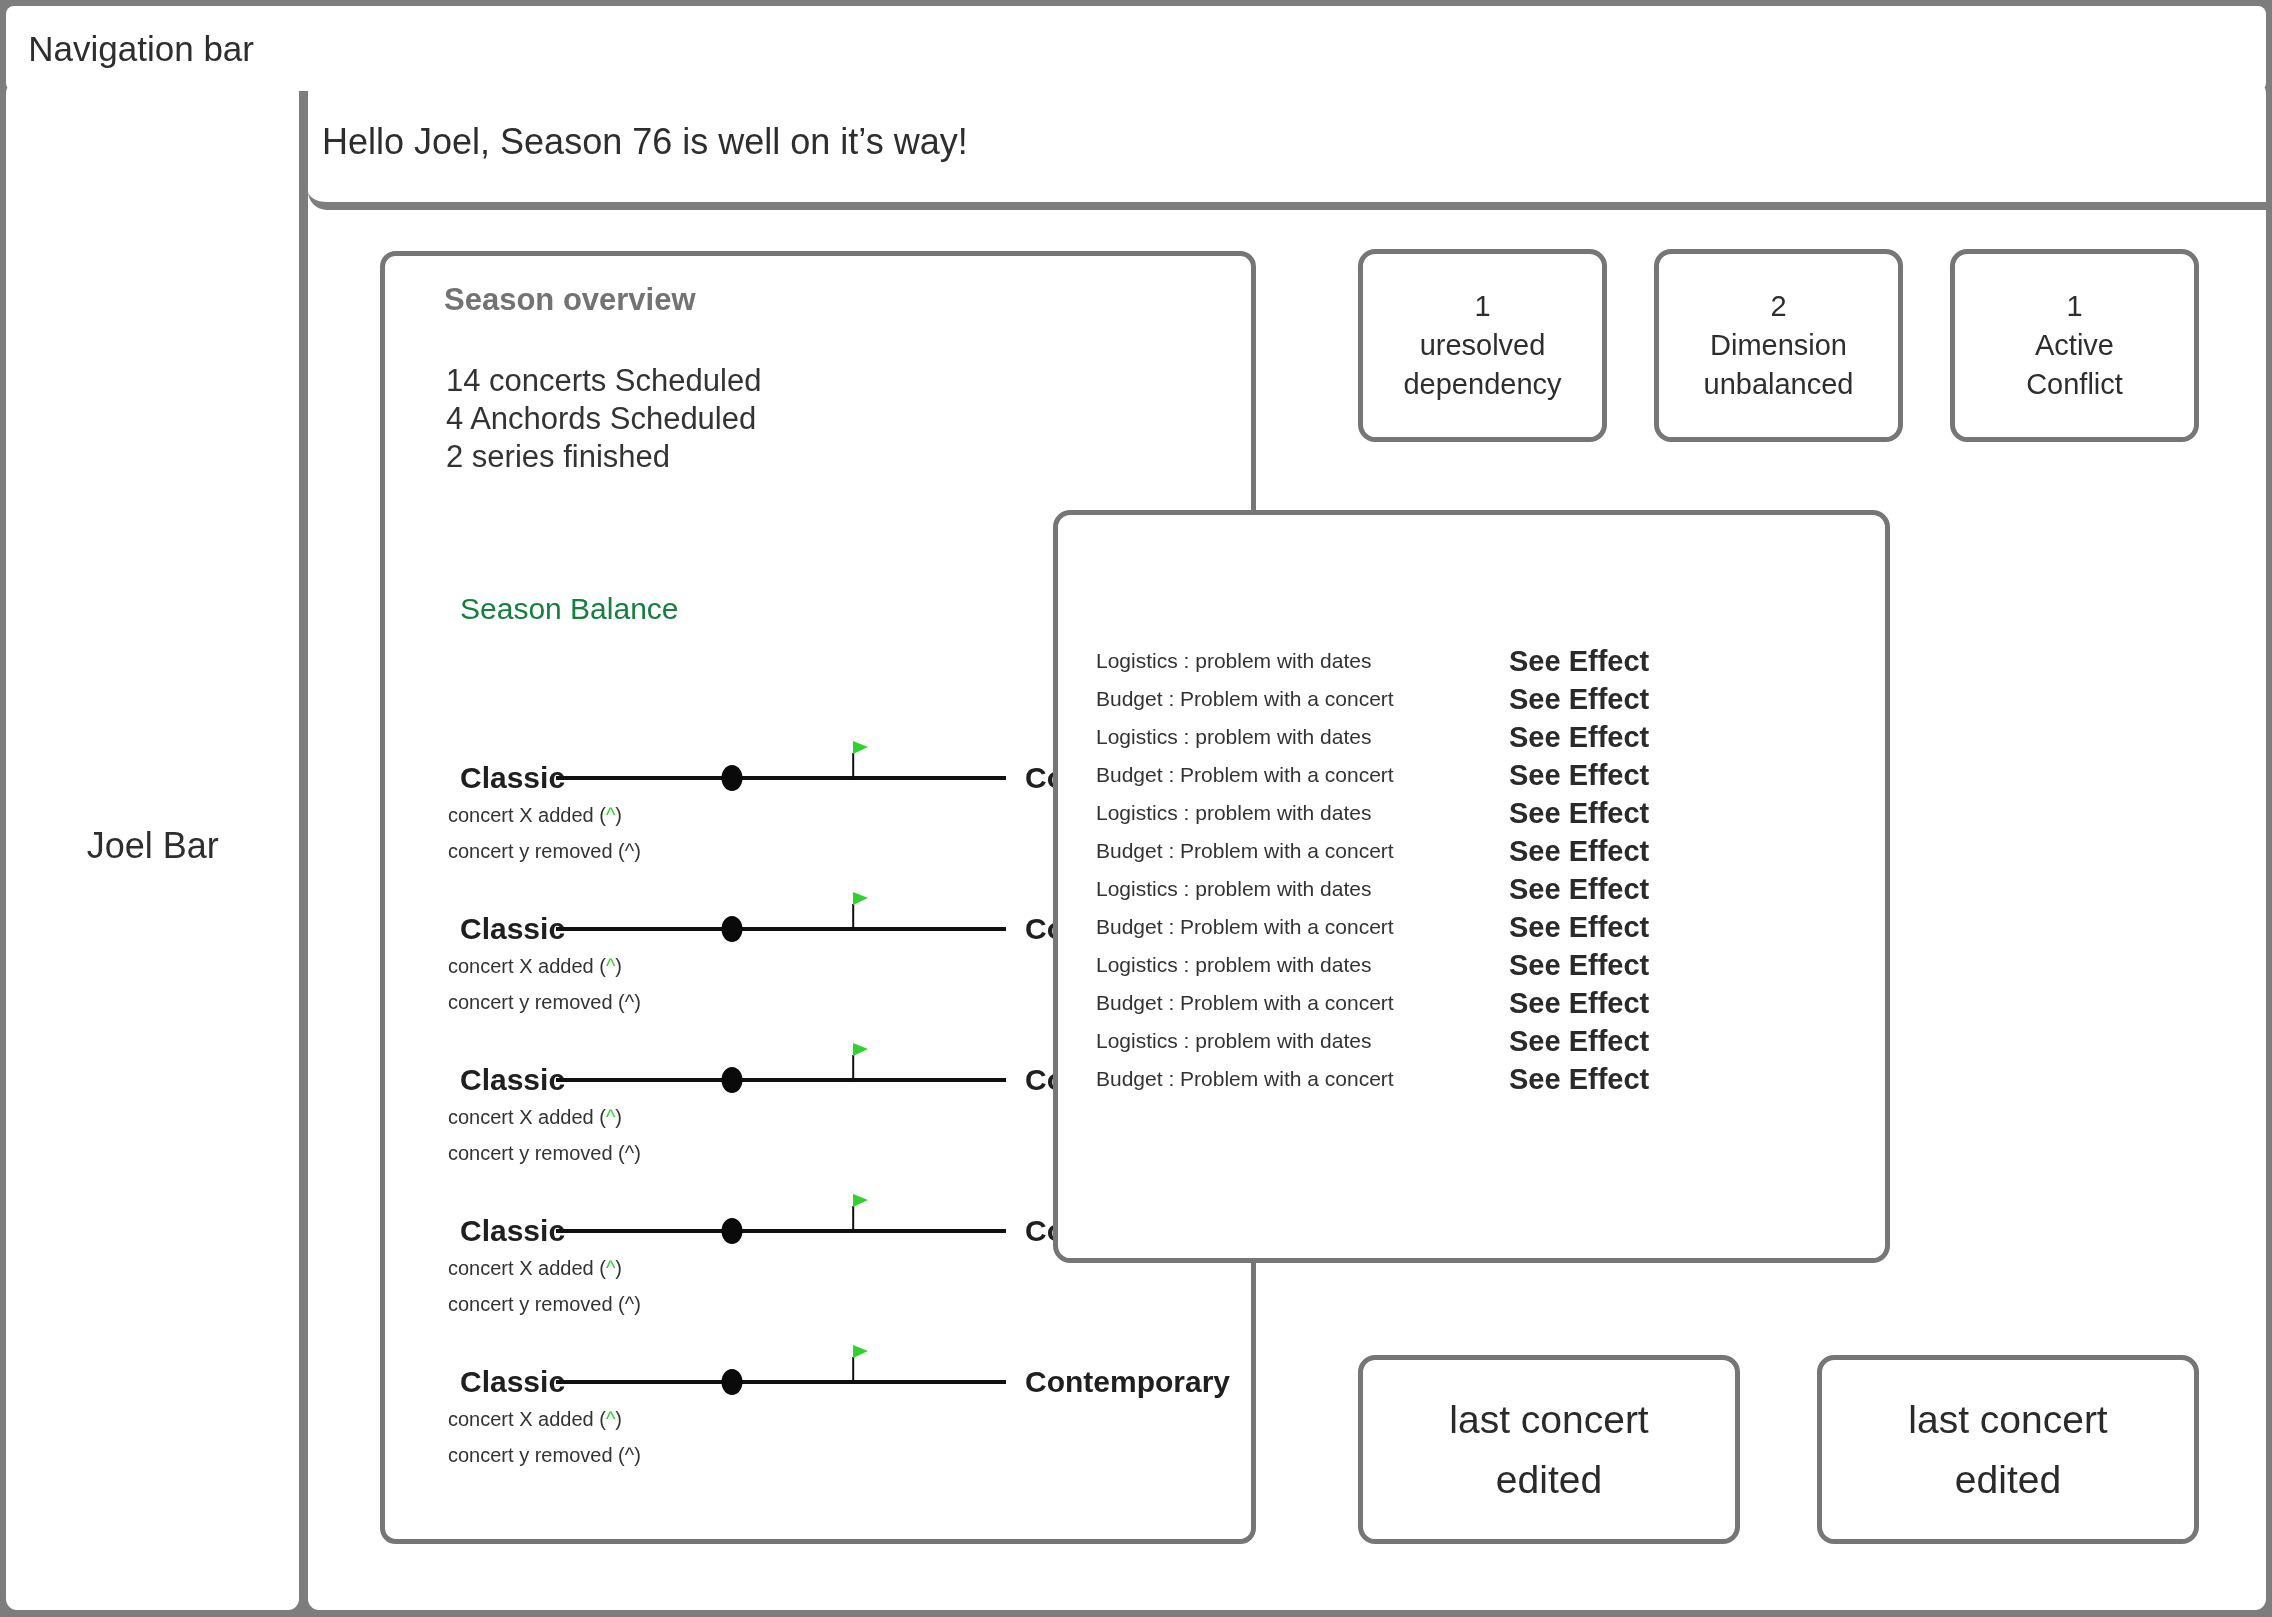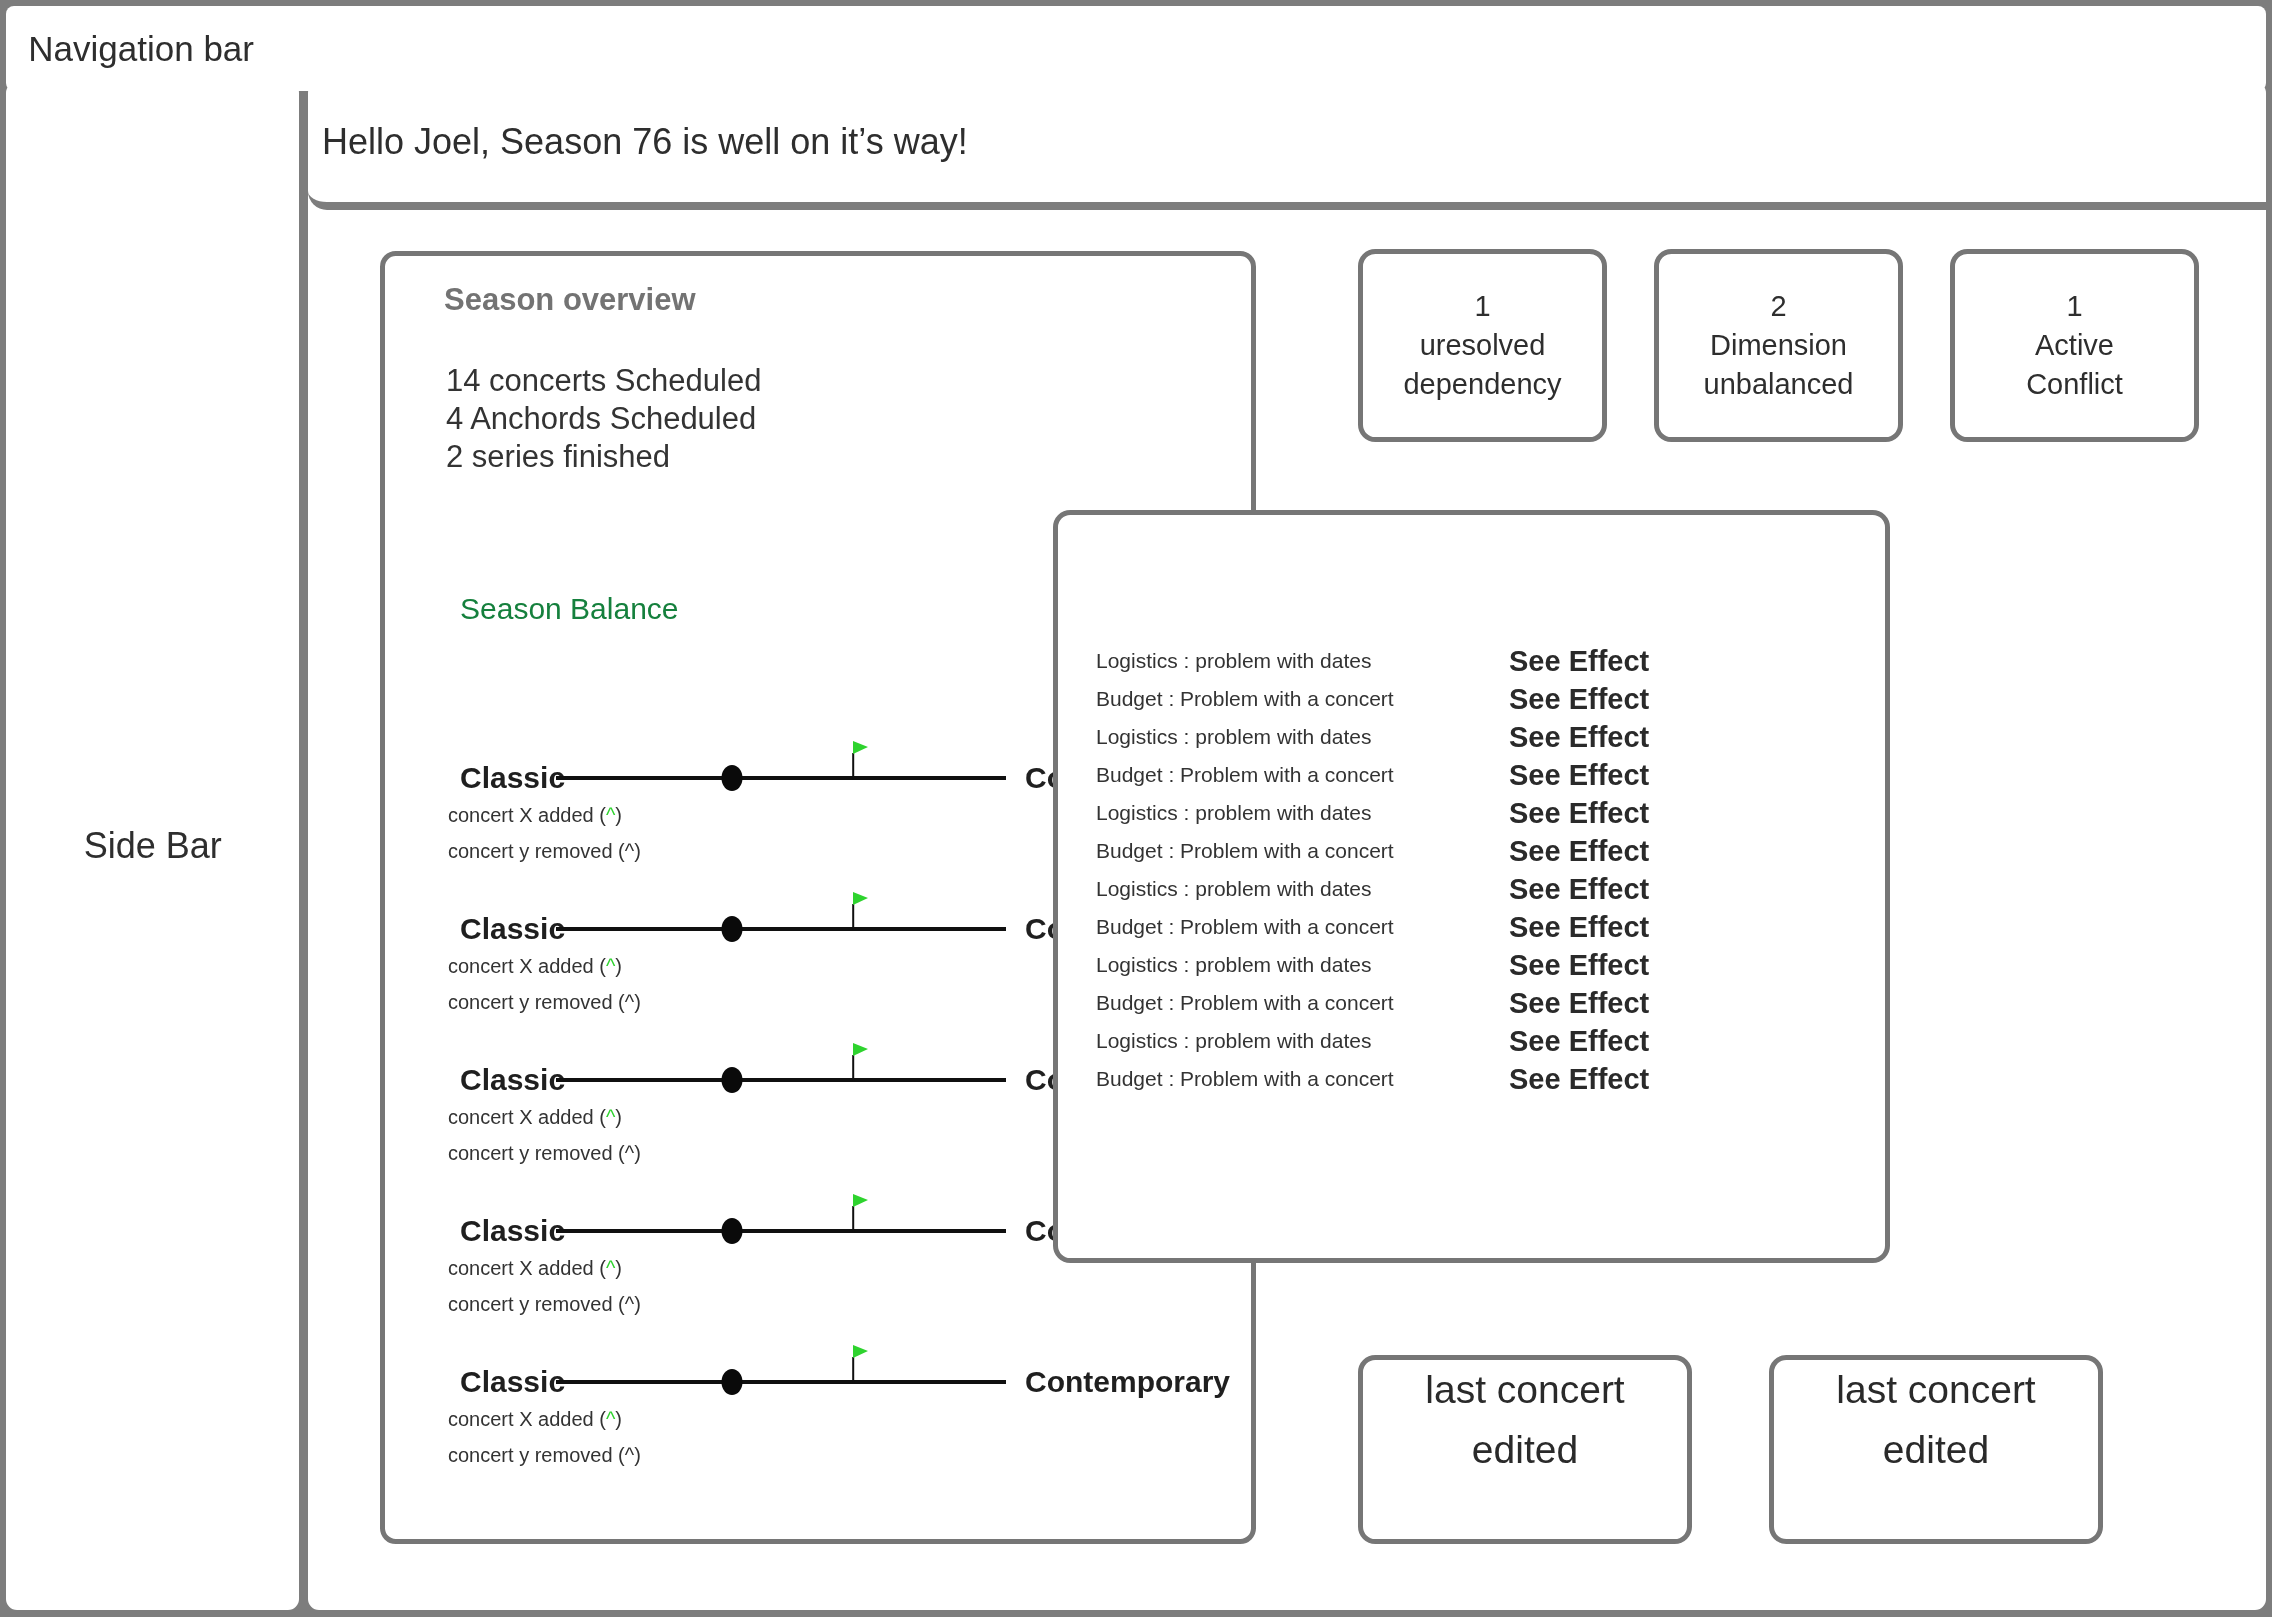--- a/index.html
+++ b/index.html
@@ -53,35 +53,35 @@
 
   
   .issues-panel{position:absolute;left:745px;top:300px;width:837px;height:753px;border:5.5px solid #767676;
                 border-radius:17.3px;box-sizing:border-box;background:#fff;padding:127px 0 0 38px;}
   .issue-row{display:grid;grid-template-columns:413px auto;height:38px;align-items:center;}
   .issue-label{font-size:21px;color:#333;white-space:nowrap;}
   .issue-action{font-size:29px;font-weight:bold;color:#2a2a2a;white-space:nowrap;}
 
   
   .footer-cards{position:absolute;left:1050px;top:1145px;display:flex;gap:77px;}
-  .footer-card{width:334px;height:189px;border:5.5px solid #767676;border-radius:17.3px;box-sizing:border-box;
-               background:#fff;display:flex;flex-direction:column;align-items:center;}
+  .footer-card{width:382px;height:189px;border:5.5px solid #767676;border-radius:17.3px;box-sizing:border-box;
+               background:#fff;display:flex;flex-direction:column;align-items:center;justify-content:center;}
   .footer-card div{font-size:39px;line-height:60px;color:#2a2a2a;text-align:center;}
 </style>
 </head>
 <body>
 
 <div class="canvas">
 
   <div class="navbar">
     <span>Navigation bar</span>
   </div>
 
   <div class="sidebar">
-    <span>Side Bar</span>
+    <span>Joel Bar</span>
   </div>
 
   <div class="main">
     <div class="main-header">
       <span>Hello Joel, Season 76 is well on it’s way!</span>
     </div>
 
     <div class="content">
 
       <section class="season-panel">

